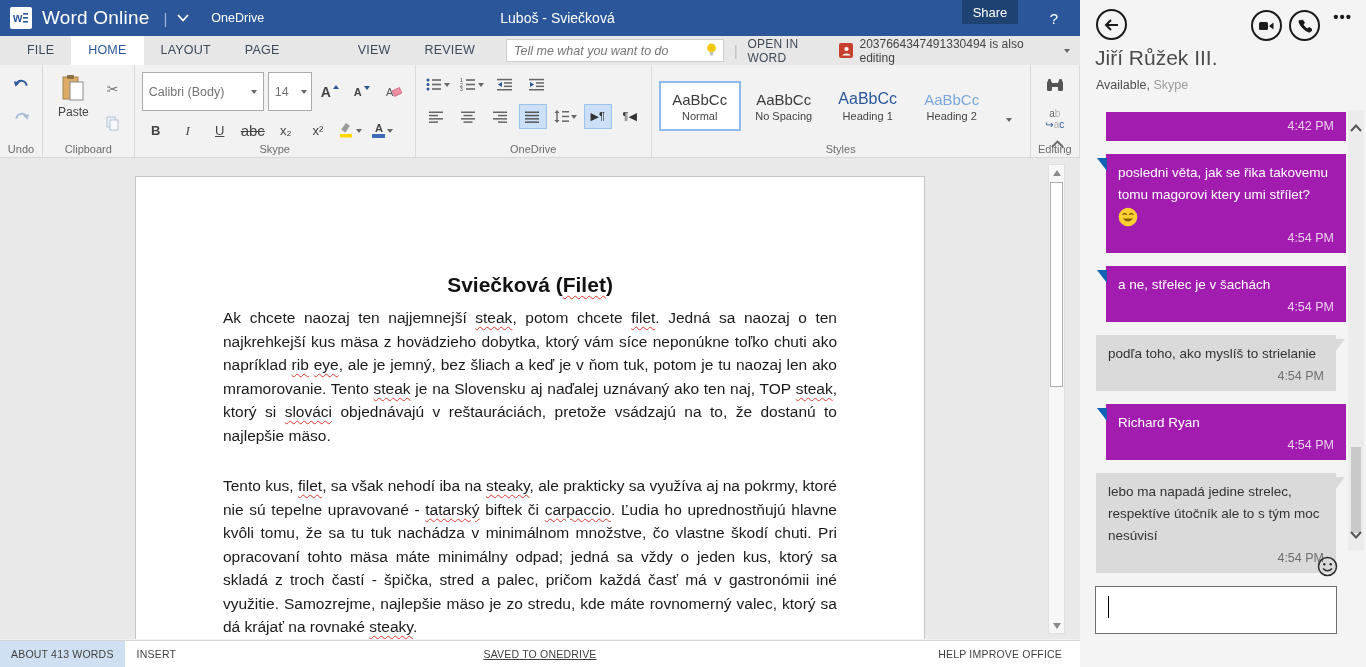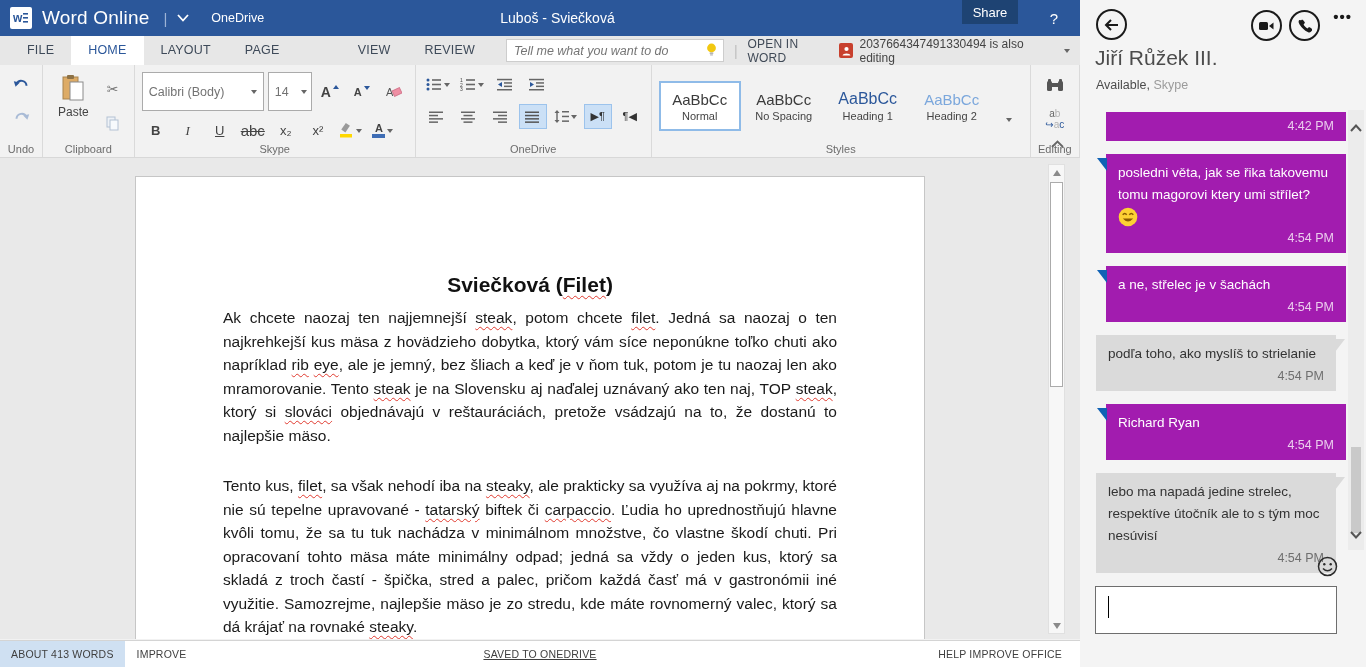--- a/index.html
+++ b/index.html
@@ -407,21 +407,21 @@
         <div class="vs-btn vs-down">
             <svg width="8" height="6" viewBox="0 0 8 6">
               <path d="M4 6 L8 0 L0 0 Z" fill="#8a8a8a"></path>
             </svg>
           </div>
       </div>
     </div>
 
     <div class="statusbar">
       <div class="sb-words">ABOUT 413 WORDS</div>
-      <div class="sb-lang">IMPROVE</div>
+      <div class="sb-lang">INSERT</div>
       <div class="sb-saved">SAVED TO ONEDRIVE</div>
       <div class="sb-improve">HELP IMPROVE OFFICE</div>
     </div>
   </div>
 
   <div class="chat">
     <div class="cicon chat-back">
       <svg width="15" height="12" viewBox="0 0 15 12">
           <path d="M7 1 L2 6 L7 11 M2.5 6 L14 6" fill="none" stroke="#1a1a1a" stroke-width="2"></path>
         </svg>

